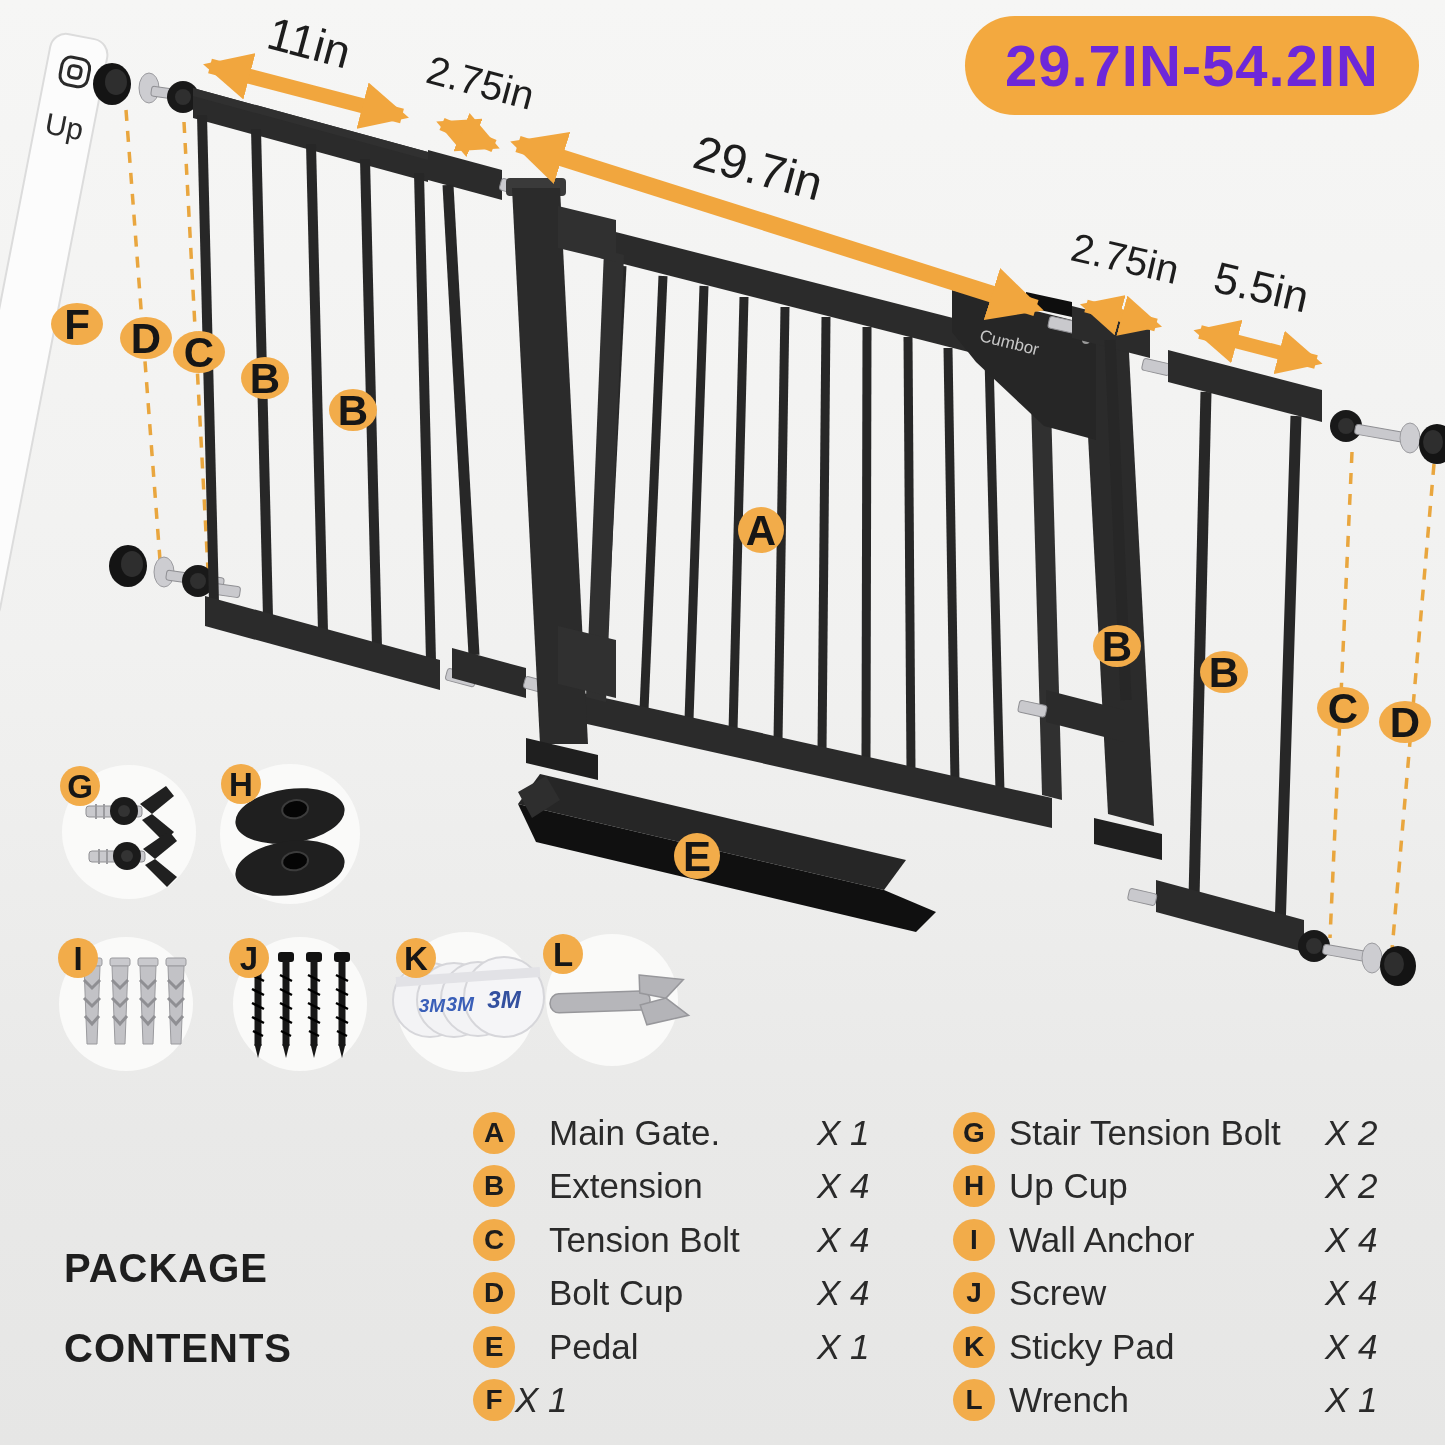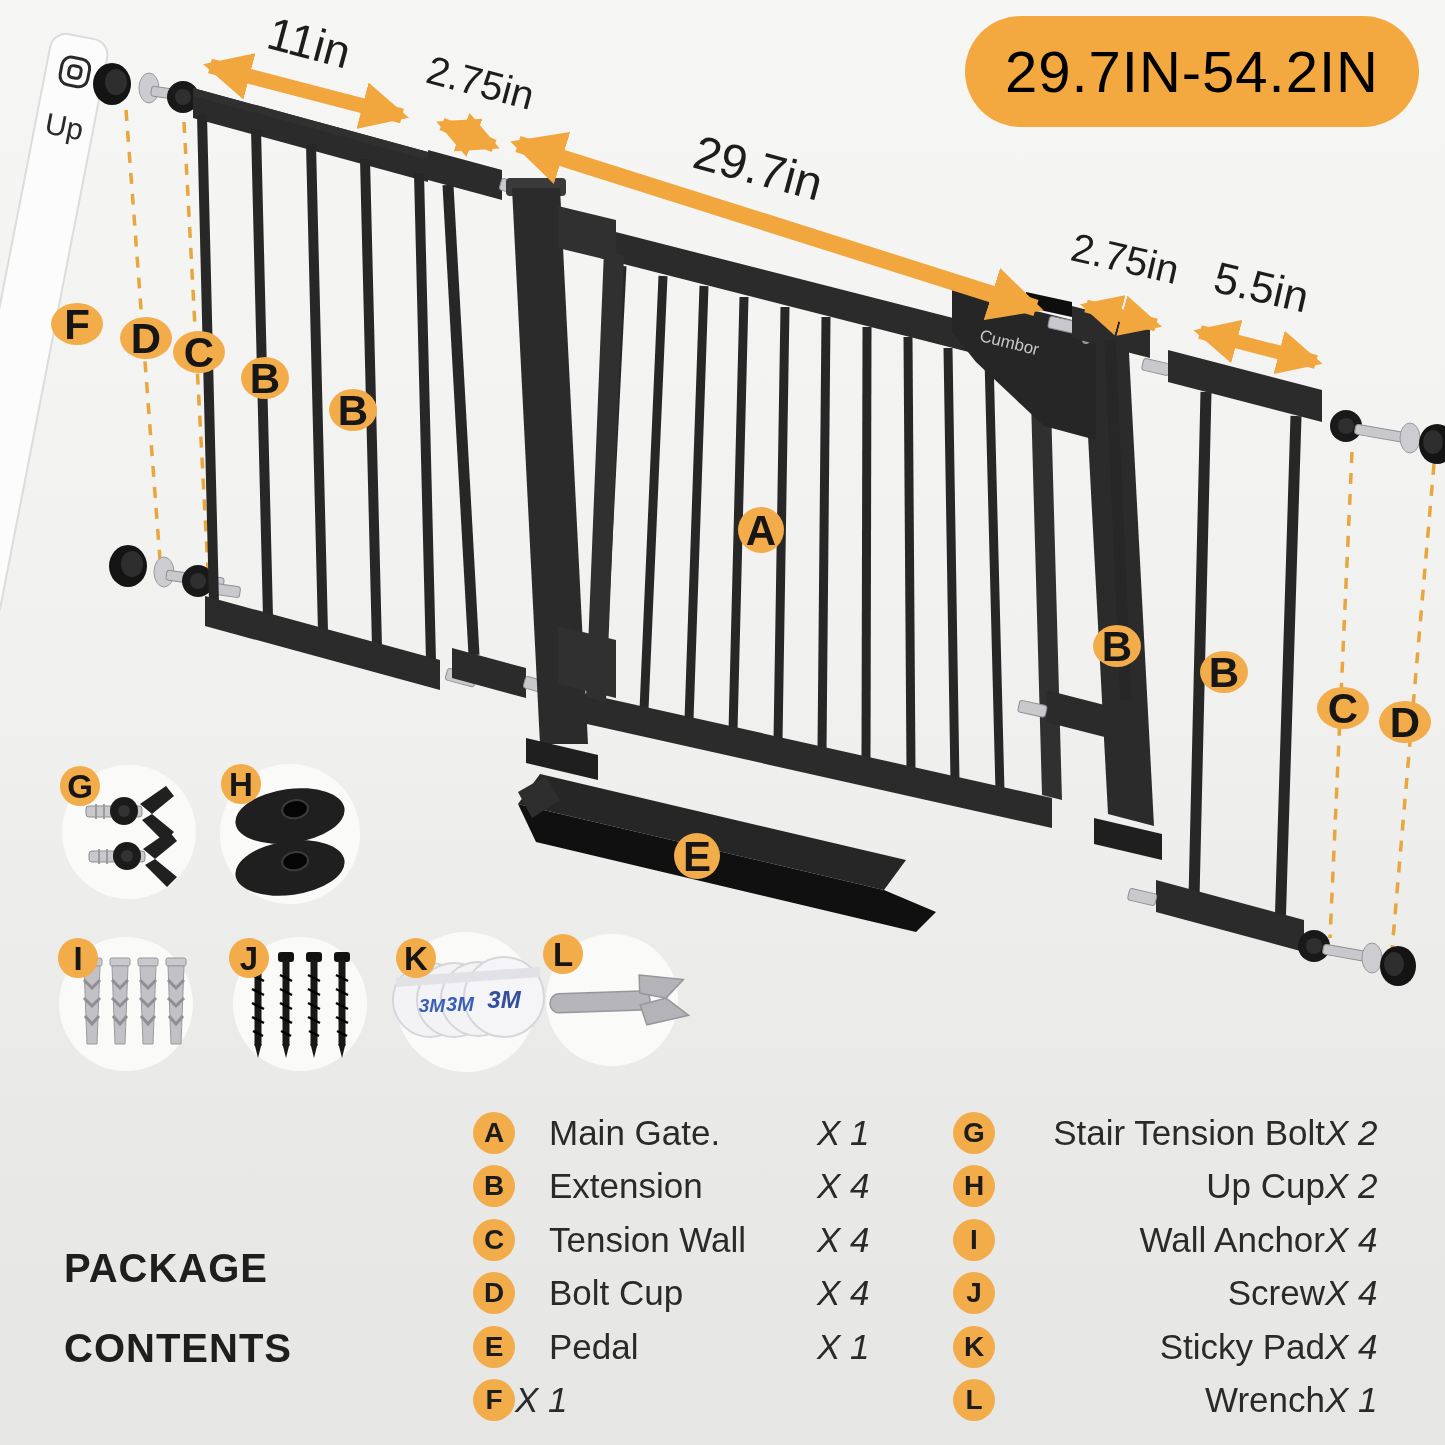--- a/index.html
+++ b/index.html
@@ -3,23 +3,23 @@
 <meta charset="utf-8">
 <style>
   html,body{margin:0;padding:0;background:#ddd;}
   .stage{
     position:relative;width:1445px;height:1445px;overflow:hidden;
     background:linear-gradient(180deg,#f6f6f5 0%,#f1f1f0 45%,#e9e9e8 78%,#e6e6e5 100%);
     font-family:"Liberation Sans",sans-serif;
   }
   .size-badge{
     position:absolute;top:16px;right:26px;
-    background:#F3A93F;color:#000000;
-    font-size:58px;font-weight:400;letter-spacing:1px;
-    padding:22px 40px;border-radius:56px;
+    background:#F3A93F;color:#6d28d9;
+    font-size:58px;font-weight:700;letter-spacing:1px;
+    padding:16px 40px;border-radius:56px;
   }
   svg{position:absolute;left:0;top:0;}
   svg text{font-family:"Liberation Sans",sans-serif;}
   .dim{fill:#1d1d1d;text-anchor:middle;}
   .arrow{stroke:#F1A63E;}
   .dash{stroke:#E9A63E;stroke-width:3.5;stroke-dasharray:11 10;fill:none;}
   .callout ellipse{fill:#F2AC4A;}
   .callout text{fill:#161616;font-weight:700;font-size:42px;text-anchor:middle;}
   .pbadge circle{fill:#F2AC4A;}
   .pbadge text{fill:#161616;font-weight:700;font-size:33px;text-anchor:middle;}
@@ -36,21 +36,21 @@
   .legend-col{position:absolute;top:1106px;}
   .legend-col.left{left:473px;width:420px;}
   .legend-col.right{left:953px;width:470px;}
   .lrow{display:flex;align-items:center;height:53.5px;}
   .lbadge{
     width:42px;height:42px;border-radius:50%;background:#F2AC4A;color:#1c1c1c;
     font-weight:700;font-size:28px;display:flex;align-items:center;justify-content:center;flex:none;
   }
   .llabel{font-size:35px;color:#2a2a2a;margin-left:14px;white-space:nowrap;}
   .legend-col.left .llabel{width:268px;margin-left:34px;}
-  .legend-col.right .llabel{width:316px;text-align:right;}
+  .legend-col.right .llabel{width:316px;}
   .lcount{font-size:35px;color:#2a2a2a;white-space:nowrap;font-style:italic;}
 </style>
 </head>
 <body>
 
 <div class="stage">
 
   <svg width="1445" height="1445" viewBox="0 0 1445 1445">
     <defs>
       <marker id="ah" viewBox="0 0 10 10" refX="8.5" refY="5" markerWidth="3.2" markerHeight="3.2" orient="auto-start-reverse">
@@ -416,21 +416,21 @@
       <span class="llabel">Main Gate.</span>
       <span class="lcount">X 1</span>
     </div>
     <div class="lrow">
       <span class="lbadge">B</span>
       <span class="llabel">Extension</span>
       <span class="lcount">X 4</span>
     </div>
     <div class="lrow">
       <span class="lbadge">C</span>
-      <span class="llabel">Tension Wall</span>
+      <span class="llabel">Tension Bolt</span>
       <span class="lcount">X 4</span>
     </div>
     <div class="lrow">
       <span class="lbadge">D</span>
       <span class="llabel">Bolt Cup</span>
       <span class="lcount">X 4</span>
     </div>
     <div class="lrow">
       <span class="lbadge">E</span>
       <span class="llabel">Pedal</span>

